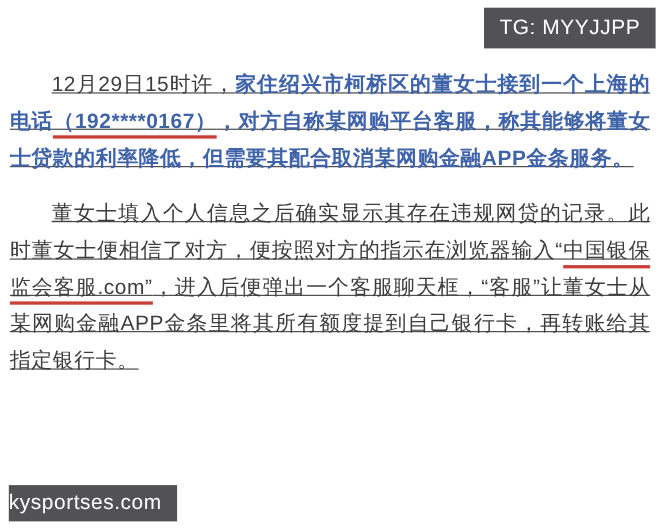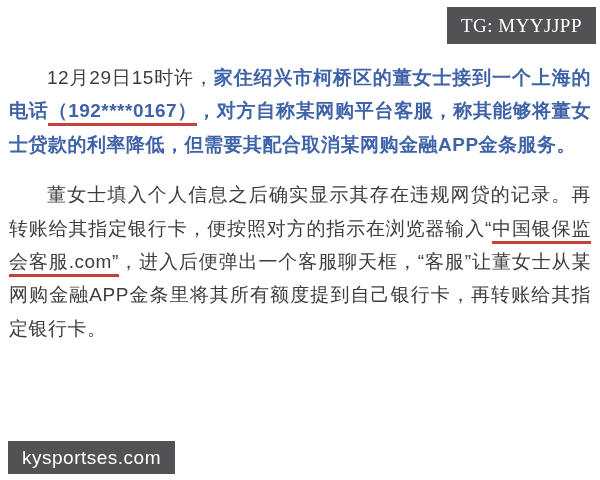--- a/index.html
+++ b/index.html
@@ -28,37 +28,37 @@
     color: var(--badge-text);
     font-size: 19px;
     letter-spacing: 0.5px;
     white-space: nowrap;
     line-height: 1;
   }
   .badge-top-right {
     top: 7px;
     right: 4px;
     padding: 9px 14px 9px 14px;
-    font-family: Liberation Serif, serif;
   }
   .badge-bottom-left {
     top: 441px;
     left: 8px;
-    padding: 7px 14px 7px 14px;
+    padding: 7px 14px 7px 0;
   }
   .article {
     position: absolute;
     top: 61px;
     left: 9px;
     right: 9px;
     color: var(--body-text);
     font-size: 19px;
     line-height: 33.4px;
     text-align: justify;
     letter-spacing: 0.5px;
+    text-decoration: underline;
   }
   .para {
     margin: 0 0 17px 0;
     text-indent: 2em;
   }
   .seg { color: var(--body-text); }
   .seg.blue {
     color: var(--highlight-blue);
     font-weight: bold;
   }
@@ -69,18 +69,18 @@
 </style>
 </head>
 <body>
 
 <div class="page">
 
   <div class="badge badge-top-right">TG: MYYJJPP</div>
 
   <div class="article">
       <p class="para"><span class="seg">12月29日15时许，</span><span class="seg blue">家住绍兴市柯桥区的董女士接到一个上海的电话</span><span class="seg blue redline">（192****0167）</span><span class="seg blue">，对方自称某网购平台客服，称其能够将董女士贷款的利率降低，但需要其配合取消某网购金融APP金条服务。</span></p>
-      <p class="para"><span class="seg">董女士填入个人信息之后确实显示其存在违规网贷的记录。再转账给其指定银行卡，便按照对方的指示在浏览器输入“</span><span class="seg redline">中国银保监会客服.com”</span><span class="seg">，进入后便弹出一个客服聊天框，“客服”让董女士从某网购金融APP金条里将其所有额度提到自己银行卡，再转账给其指定银行卡。</span></p>
+      <p class="para"><span class="seg">董女士填入个人信息之后确实显示其存在违规网贷的记录。此时董女士便相信了对方，便按照对方的指示在浏览器输入“</span><span class="seg redline">中国银保监会客服.com”</span><span class="seg">，进入后便弹出一个客服聊天框，“客服”让董女士从某网购金融APP金条里将其所有额度提到自己银行卡，再转账给其指定银行卡。</span></p>
     </div>
 
   <div class="badge badge-bottom-left">kysportses.com</div>
 
 </div>
 
 </body></html>

